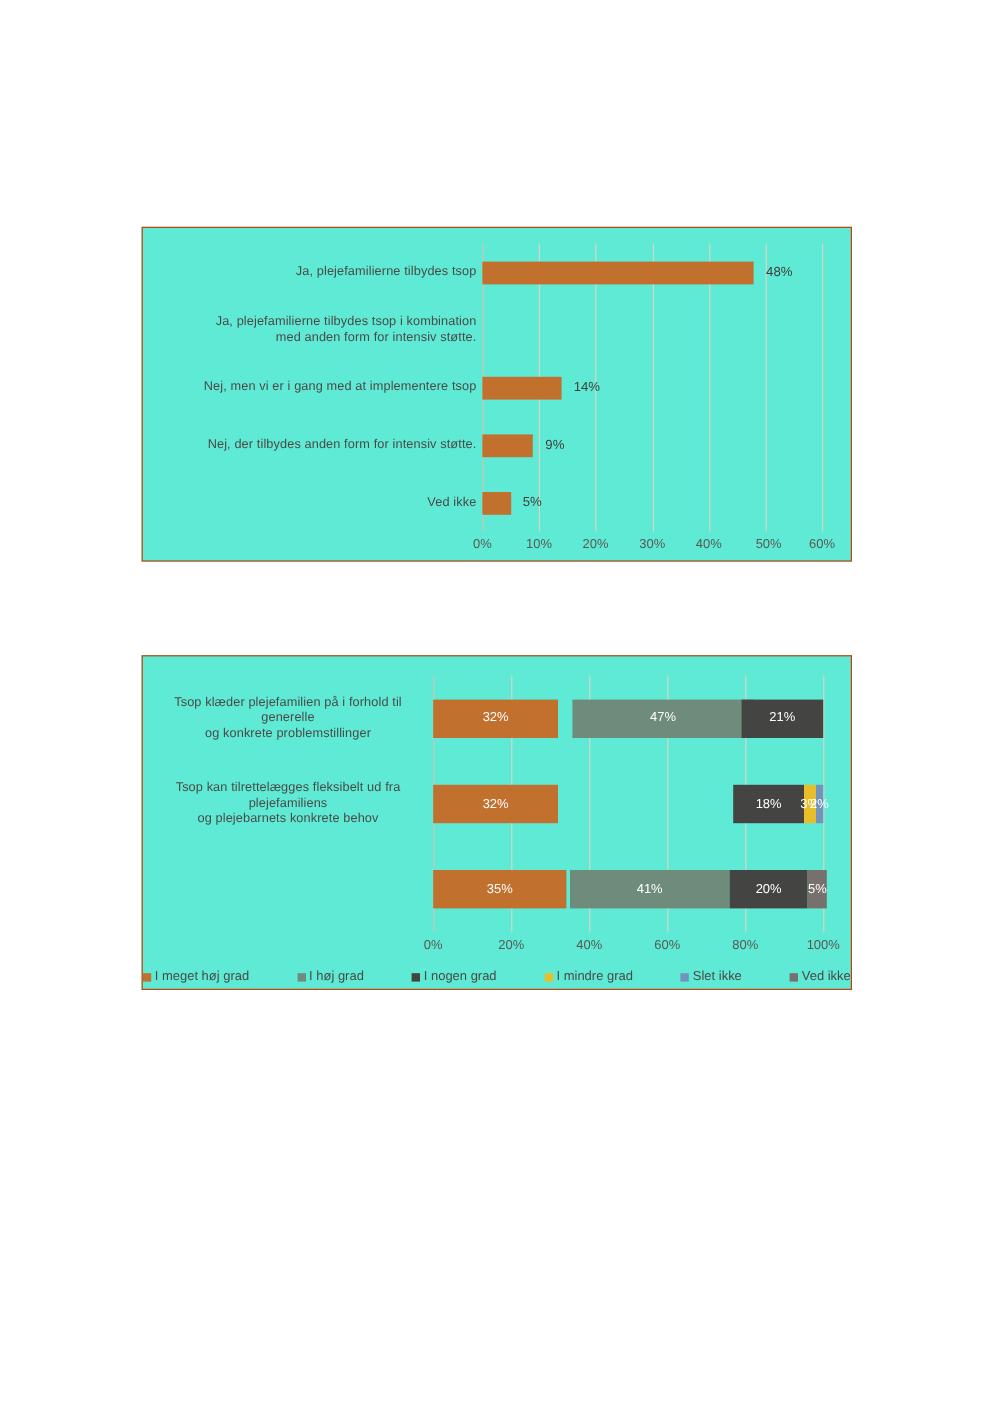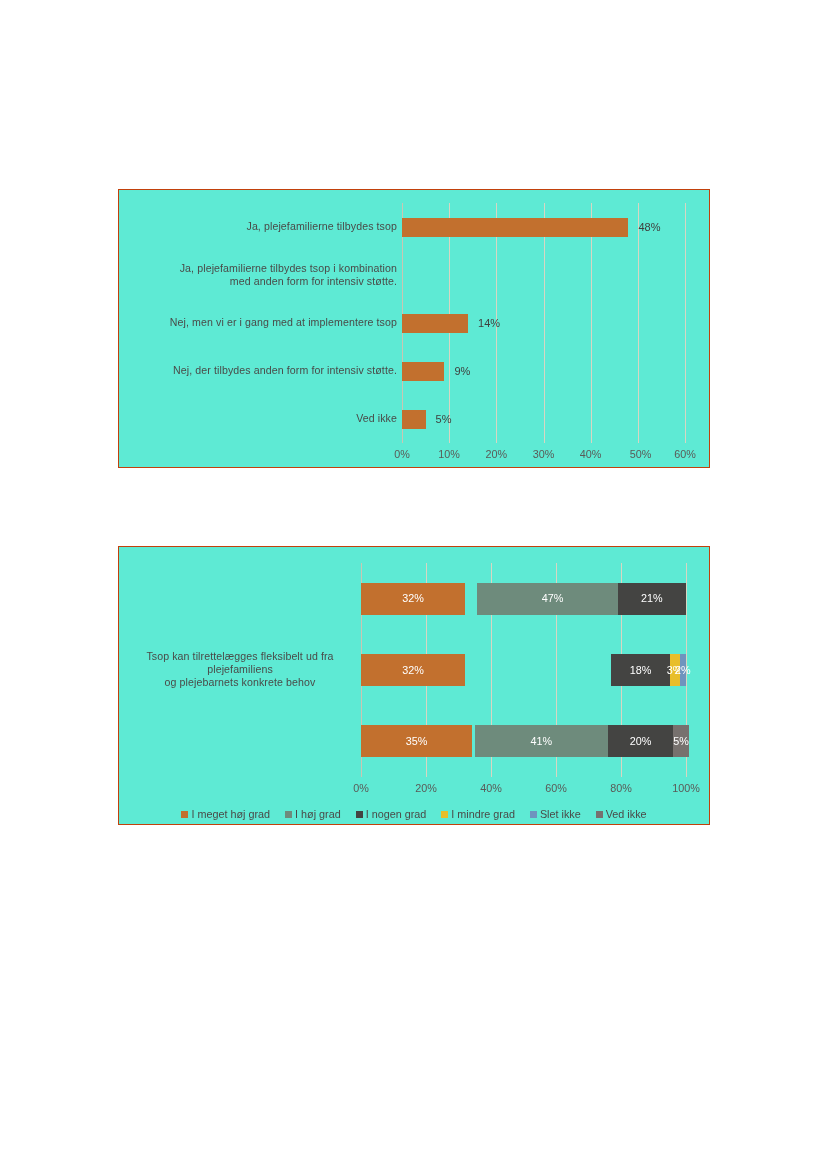--- a/index.html
+++ b/index.html
@@ -125,21 +125,21 @@
     color: #5a5a57;
     white-space: nowrap;
     top: 0;
   }
 
   
   .legend {
     position: absolute;
     display: flex;
     align-items: center;
-    justify-content: center;
+    justify-content: space-between;
     gap: 15px;
     left: 0;
     right: 0;
   }
   .legend-item {
     display: flex;
     align-items: center;
     gap: 3px;
   }
   .legend-swatch {
@@ -200,20 +200,22 @@
         <div class="tick" style="left: 188.667px;">40%</div>
         <div class="tick" style="left: 221px; padding-left: 35px;">50%</div>
         <div class="tick" style="left: 283px;">60%</div>
       </div>
   </div>
 </div>
 
 <div class="chart-panel" id="chart2">
   <div class="plot-wrap">
     <div class="cat-labels" id="c2-cats" style="left: 5px; top: 16px; width: 232px; height: 214px;">
+        <div class="cat-label c2" style="top: 35.6667px; width: 232px;">Tsop klæder plejefamilien på i forhold til generelle
+og konkrete problemstillinger</div>
         <div class="cat-label c2" style="top: 107px; width: 232px;">Tsop kan tilrettelægges fleksibelt ud fra plejefamiliens
 og plejebarnets konkrete behov</div>
       </div>
     <div class="plot-area" id="c2-plot" style="left: 242px; top: 16px; width: 325px; height: 214px;">
         <div class="axisline" style="left: 0px;"></div>
         <div class="gridline" style="left: 65px;"></div>
         <div class="gridline" style="left: 130px;"></div>
         <div class="gridline" style="left: 195px;"></div>
         <div class="gridline" style="left: 260px;"></div>
         <div class="gridline" style="left: 325px;"></div>

